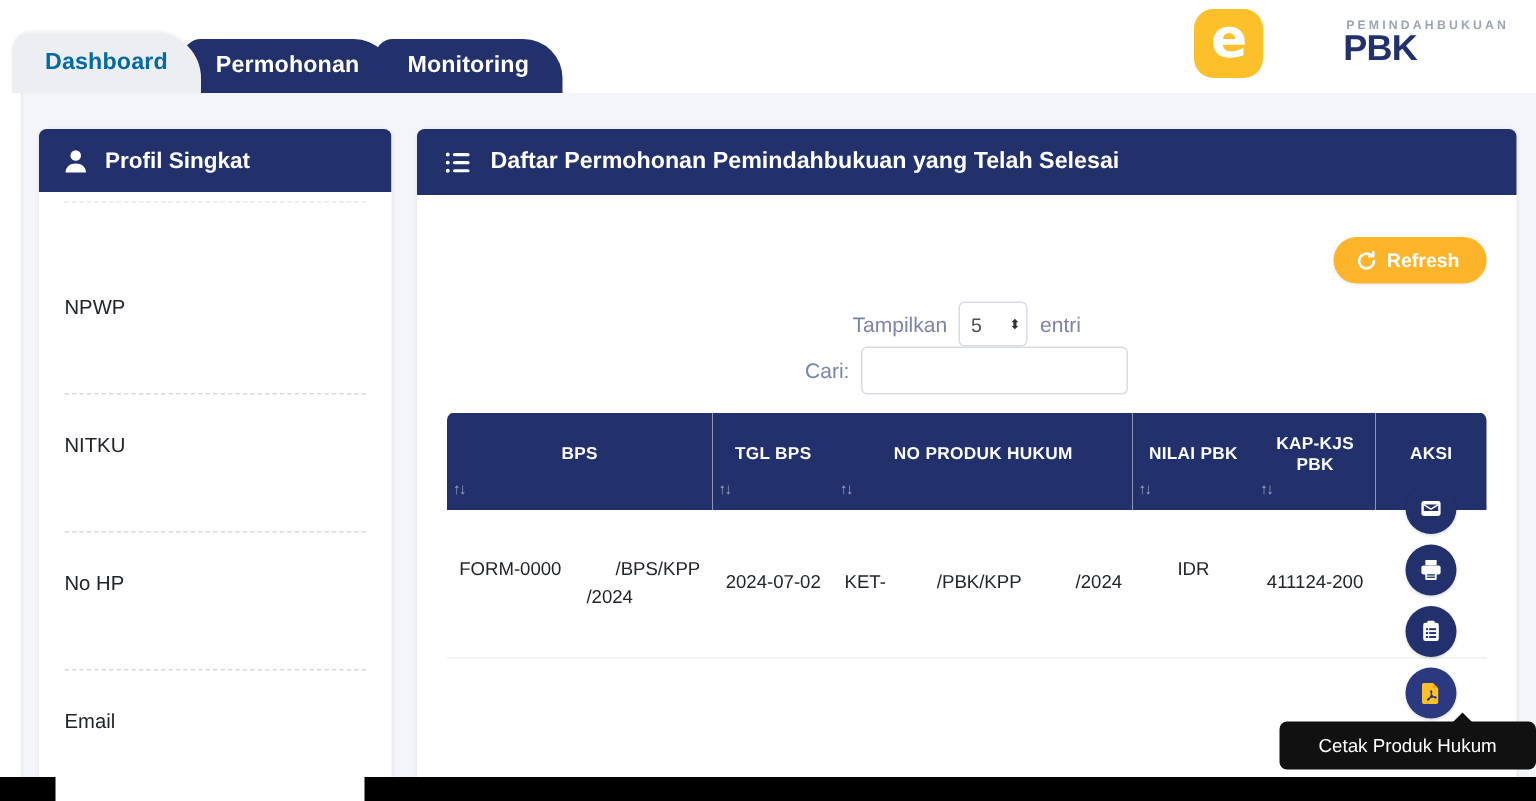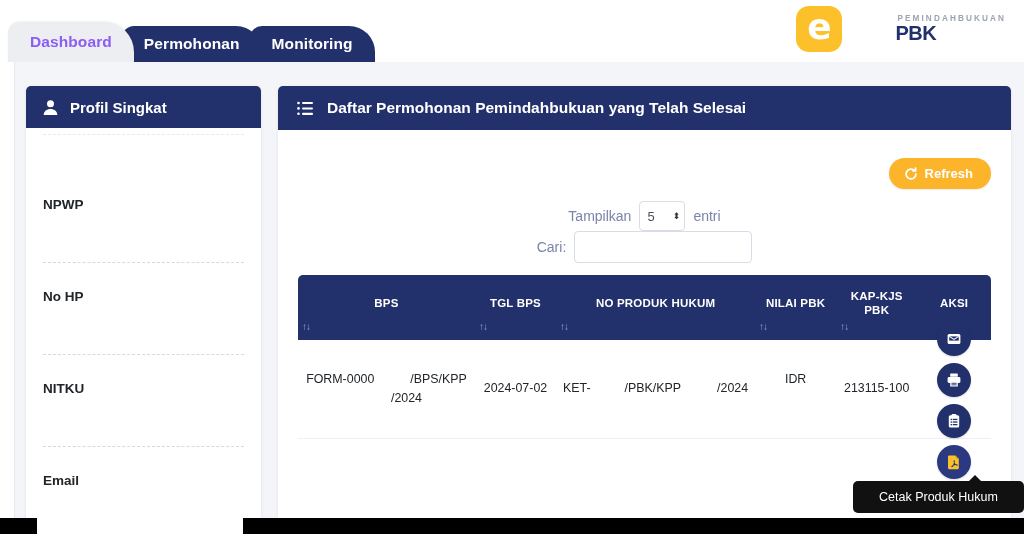--- a/index.html
+++ b/index.html
@@ -61,21 +61,21 @@
     border-top-right-radius: 26px;
     margin-right: -12px;
     cursor: pointer;
     white-space: nowrap;
     letter-spacing: .1px;
   }
   .tab.tab-first { margin-left: 0; }
 
   .tab.active {
     background: #eceef2;
-    color: #8b5cf6;
+    color: #0369a1;
     height: 40px;
     z-index: 4;
     border-top-left-radius: 12px;
     border-top-right-radius: 30px;
     box-shadow: 0 -1px 2px rgba(0,0,0,.06);
   }
   .tab.t2 { z-index: 3; }
   .tab.t3 { z-index: 2; }
   .tab.t4 { z-index: 1; }
 
@@ -106,21 +106,21 @@
   .logo-text { display: flex; flex-direction: column; line-height: 1; margin-left: 44px; }
   .logo-small {
     font-size: 8.2px;
     letter-spacing: 2.1px;
     color: #9da3b4;
     font-weight: bold;
     margin-bottom: 1px;
     margin-left: 2px;
   }
   .logo-big {
-    font-size: 20px;
+    font-size: 24px;
     font-weight: bold;
     color: #22306b;
     letter-spacing: -0.5px;
     line-height: .95;
   }
 
   
   .page {
     position: absolute;
     left: 0; top: 62px;
@@ -165,21 +165,21 @@
   .profile-body { padding: 6px 17px 0 17px; }
 
   .pf-row {
     padding: 26px 0 24px 0;
     border-bottom: 1px dashed #d6d9e0;
   }
   .pf-row.first { padding-top: 62px; border-top: 1px dashed #e7e9ee; }
   .pf-row:last-child { border-bottom: none; }
   .pf-label {
     font-size: 13.5px;
-    font-weight: bold;
+    font-weight: normal;
     color: #212529;
     margin-bottom: 16px;
   }
   .pf-value {
     font-size: 13px;
     color: #495057;
     min-height: 10px;
   }
 
   
@@ -400,25 +400,25 @@
           <path d="M1.6 15c0-3.5 2.9-5.6 6.4-5.6s6.4 2.1 6.4 5.6z"></path>
         </svg>
         <span class="ttl">Profil Singkat</span>
       </div>
       <div class="profile-body">
         <div class="pf-row first">
           <div class="pf-label">NPWP</div>
           <div class="pf-value"></div>
         </div>
         <div class="pf-row">
-          <div class="pf-label">No HP</div>
+          <div class="pf-label">NITKU</div>
           <div class="pf-value"></div>
         </div>
         <div class="pf-row">
-          <div class="pf-label">NITKU</div>
+          <div class="pf-label">No HP</div>
           <div class="pf-value"></div>
         </div>
         <div class="pf-row">
           <div class="pf-label">Email</div>
           <div class="pf-value"></div>
         </div>
       </div>
     </section>
 
     <section class="main-card">
@@ -496,21 +496,21 @@
               <td class="col-bps">
                 <span>FORM-0000</span><span class="redacted r1">&nbsp;</span><span>/BPS/KPP</span><span class="redacted r2">&nbsp;</span><span>/2024</span>
               </td>
               <td>2024-07-02</td>
               <td class="col-nph">
                 <span>KET-</span><span class="redacted r3">&nbsp;</span><span>/PBK/KPP</span><span class="redacted r1">&nbsp;</span><span>/2024</span>
               </td>
               <td>
                 <span>IDR</span><span class="redacted r4">&nbsp;</span>
               </td>
-              <td>213115-100</td>
+              <td>411124-200</td>
               <td class="aksi-cell">
                 <div class="aksi-stack">
 
                   <button class="act-btn">
                     <svg width="16" height="16" viewBox="0 0 16 16" fill="#ffffff">
                       <rect x="1.6" y="3" width="12.8" height="10" rx="1.6"></rect>
                       <path d="M3.2 5.4h9.6v4.2H3.2z" fill="#22306b"></path>
                       <path d="M3.2 5.4 8 8.4l4.8-3" stroke="#ffffff" stroke-width="1.1" fill="none"></path>
                     </svg>
                   </button>

